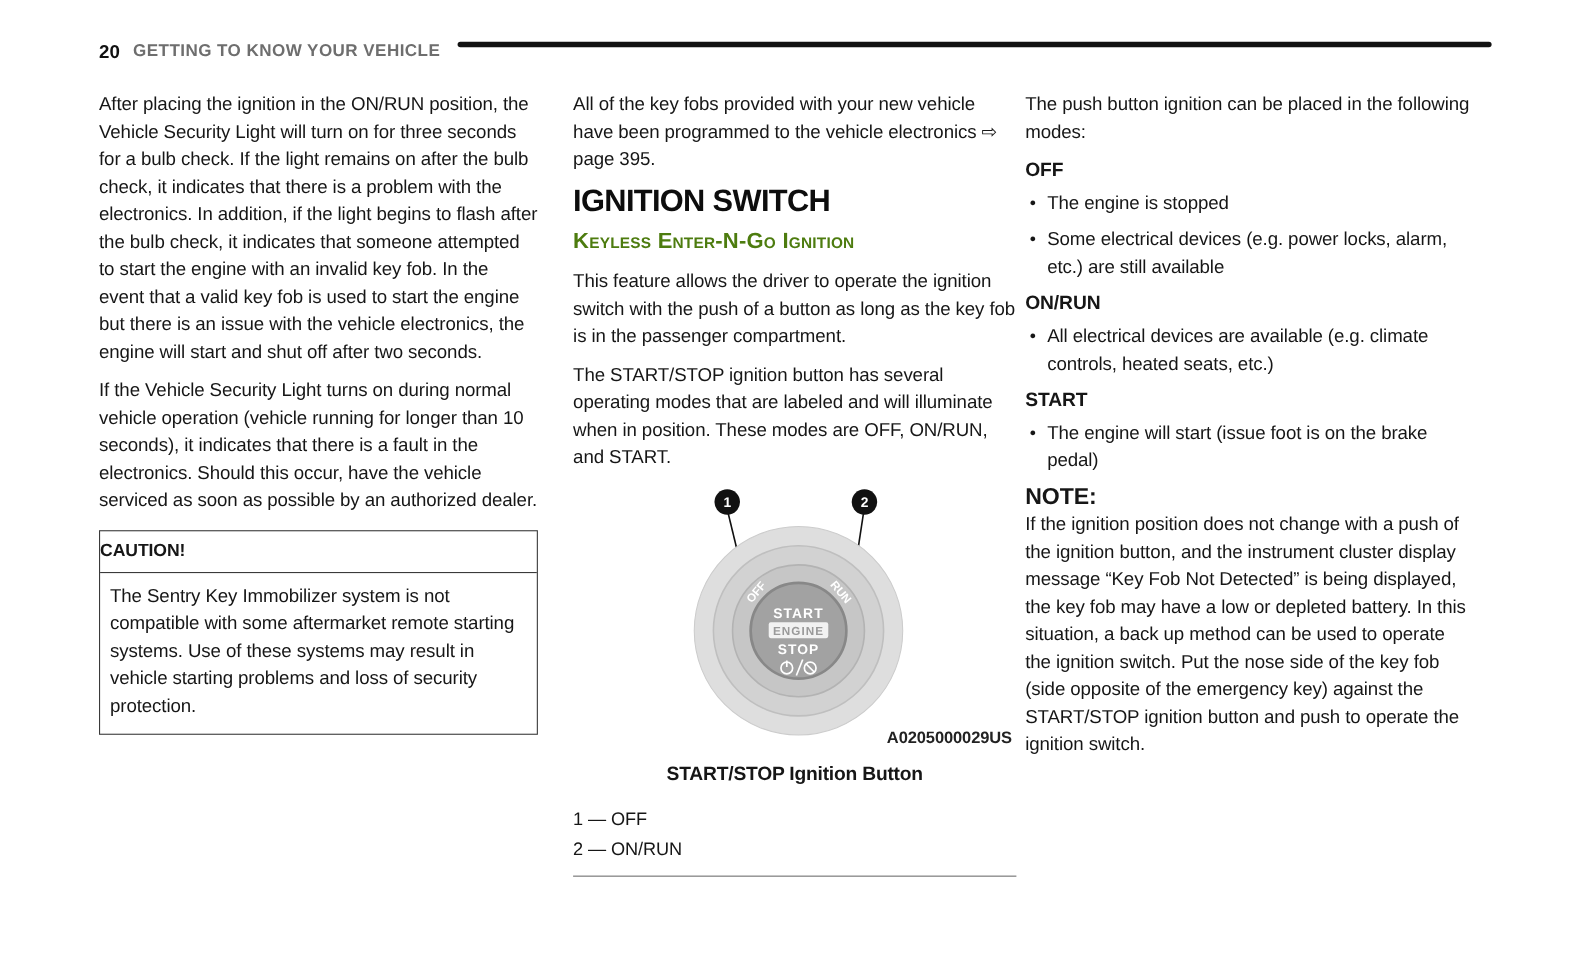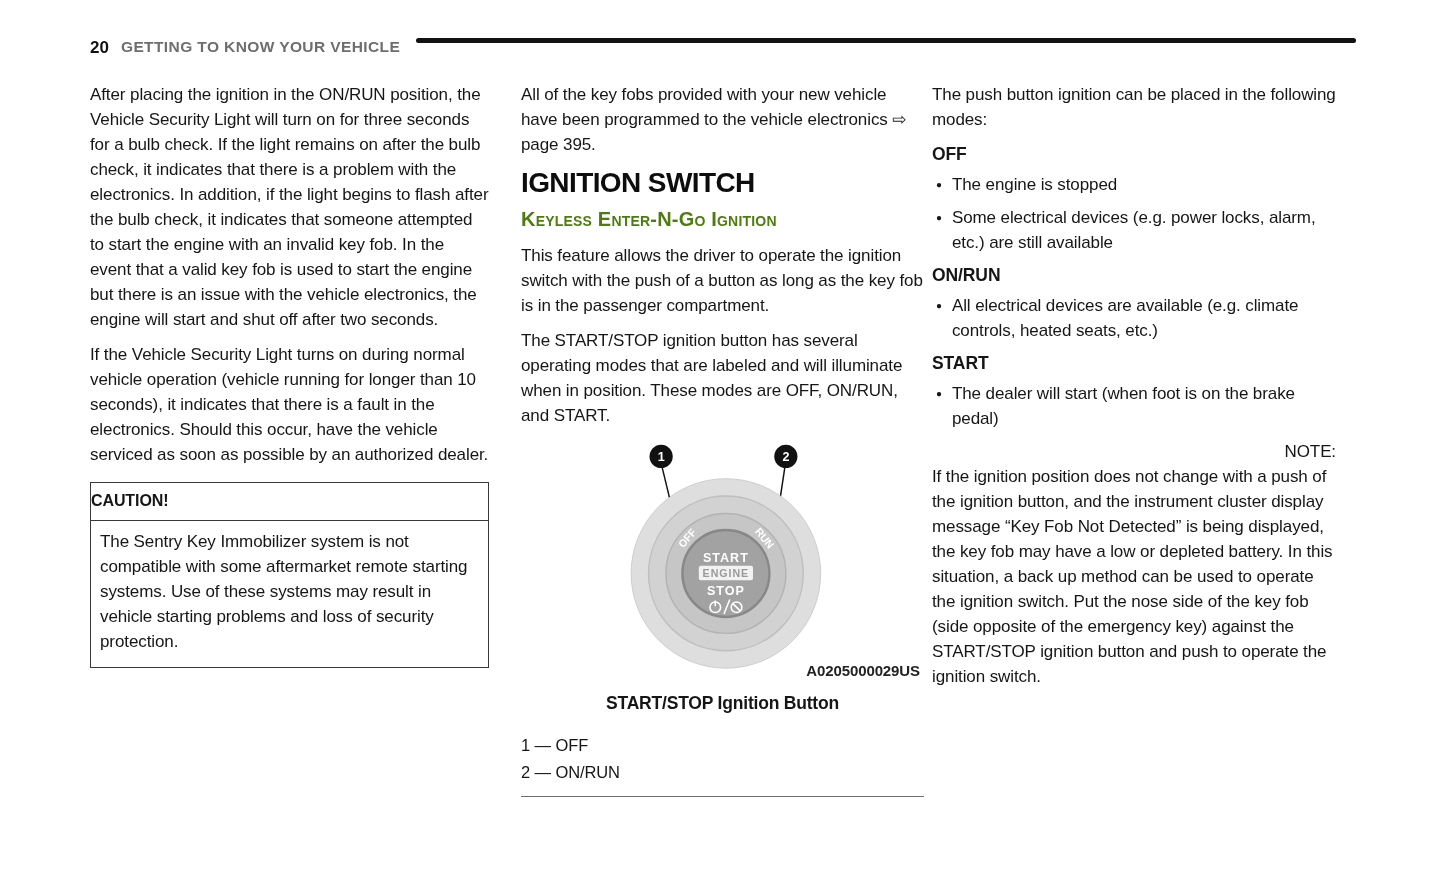--- a/index.html
+++ b/index.html
@@ -38,21 +38,21 @@
   .figure svg { display:block; margin:0 auto; }
   .fig-code { text-align:right; font-size:15px; font-weight:bold; color:#222; margin-top:-16px; padding-right:4px; }
   .fig-caption { text-align:center; font-weight:bold; font-size:17.5px; letter-spacing:-0.2px; margin:8px 0 16px; }
   .legend-item { font-size:16.5px; line-height:27px; }
   .legend-rule { border:none; border-top:1px solid #6f6f6f; margin-top:10px; }
 
   .page-ref { color:#161616; cursor:pointer; }
 
   
   .mode-head { font-weight:bold; font-size:17.5px; margin:3px 0 5px; }
-  .note-head { font-weight:normal; font-size:17px; margin:3px 0 0;text-align:right; }
+  .note-head { font-weight:bold; font-size:21px; margin:3px 0 0; }
   .bullet { display:flex; margin:0 0 8px 4px; }
   .bullet::before { content:"●"; font-size:10px; line-height:25px; margin-right:10px; flex:0 0 auto; }
 </style>
 </head>
 <body>
 
 <div class="page">
 
   <div class="header">
     <span class="page-num">20</span>
@@ -130,20 +130,20 @@
         <span>Some electrical devices (e.g. power locks, alarm, etc.) are still available</span>
       </div>
 
     <div class="mode-head">ON/RUN</div>
     <div class="bullet">
         <span>All electrical devices are available (e.g. climate controls, heated seats, etc.)</span>
       </div>
 
     <div class="mode-head">START</div>
     <div class="bullet">
-        <span>The dealer will start (when foot is on the brake pedal)</span>
+        <span>The engine will start (issue foot is on the brake pedal)</span>
       </div>
 
     <div class="note-head">NOTE:</div>
     <p class="body">If the ignition position does not change with a push of the ignition button, and the instrument cluster display message “Key Fob Not Detected” is being displayed, the key fob may have a low or depleted battery. In this situation, a back up method can be used to operate the ignition switch. Put the nose side of the key fob (side opposite of the emergency key) against the START/STOP ignition button and push to operate the ignition switch.</p>
   </div>
 
 </div>
 
 </body></html>

